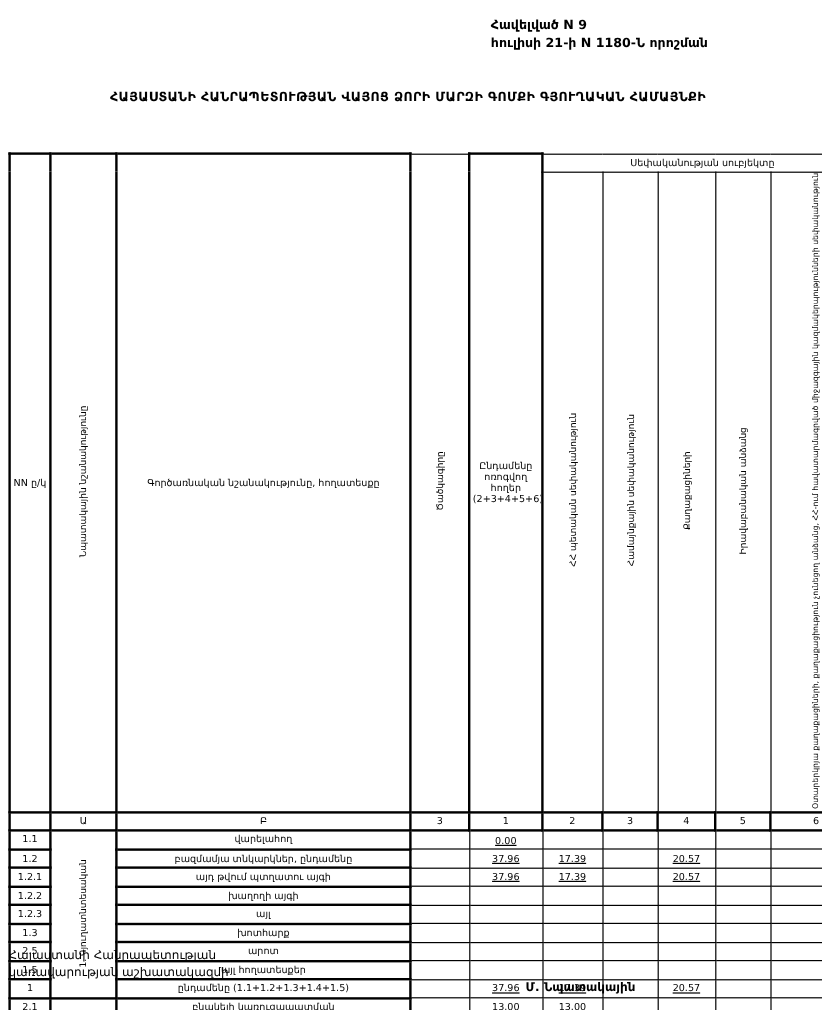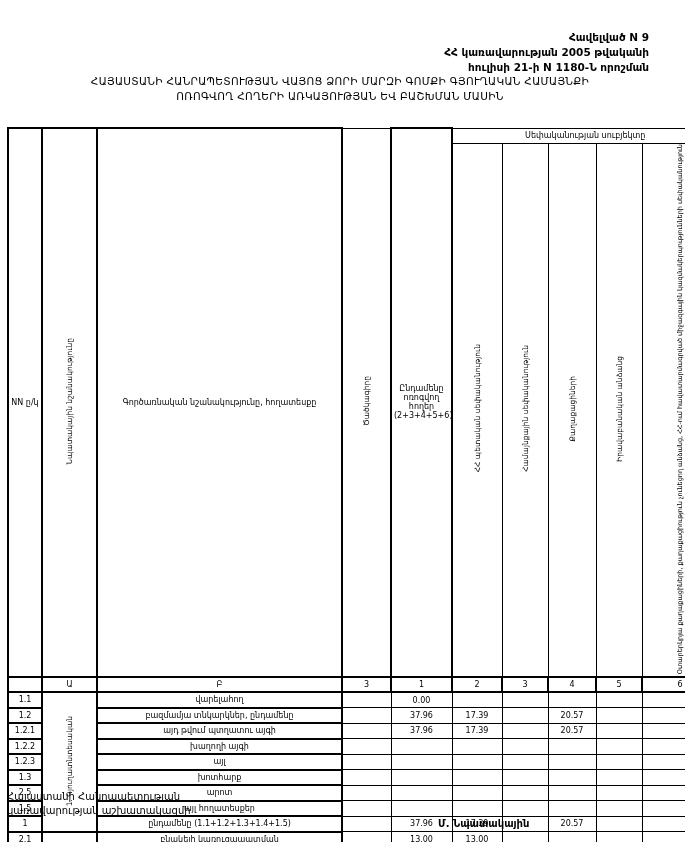--- a/index.html
+++ b/index.html
@@ -1,48 +1,46 @@
 <!DOCTYPE html>
 <html><head>
 <meta charset="utf-8">
 <style>
   html, body { margin:0; padding:0; background:#ffffff; }
   body { width:685px; height:842px; position:relative; overflow:hidden;
          font-family:"DejaVu Sans", "Liberation Sans", sans-serif; color:#000; }
-  .annex { position:absolute; right:36px; top:14px; text-align:right;
-           font-size:10.5px; font-weight:bold; line-height:15px; width:240px;margin-top:16px; }
+  .annex { position:absolute; right:36px; top:14px; text-align:left;
+           font-size:10.5px; font-weight:bold; line-height:15px; width:240px; }
   .title { position:absolute; left:60px; top:74px; width:560px; text-align:center;
-           font-size:10.5px; font-weight:normal; line-height:15px; letter-spacing:0.3px; }
+           font-size:10.5px; font-weight:bold; line-height:15px; letter-spacing:0.3px; }
   table.main { position:absolute; left:7px; top:127px; border-collapse:collapse;
                table-layout:fixed; width:670px; }
   table.main td, table.main th { border:1px solid #000; font-size:8px; padding:0 2px;
                overflow:hidden; white-space:nowrap; font-weight:normal; }
   table.main .thick { border-width:2px; }
   .vert { writing-mode:vertical-rl; transform:rotate(180deg); display:inline-block;
           white-space:normal; text-align:center; line-height:9px; font-size:7.5px; }
   .c { text-align:center; }
-  .num { text-align:center; }
+  .num { text-align:center;text-decoration:underline; }
   .lbl { text-align:center; }
   .hdr-h { height:15px; }
   .row { height:15.5px; }
   .foot { position:absolute; left:7px; top:790px; font-size:10px; font-weight:normal; line-height:14px; }
   .sign { position:absolute; left:438px; top:818px; font-size:10px; font-weight:bold; }
 </style>
 </head>
 <body>
 
 <div class="annex">
   <div>Հավելված N 9</div>
-  <div>ՀՀ կառավարության 2005 թվականի</div>
   <div>հուլիսի 21-ի N 1180-Ն որոշման</div>
 </div>
 
 <div class="title">
   <div>ՀԱՅԱՍՏԱՆԻ ՀԱՆՐԱՊԵՏՈՒԹՅԱՆ ՎԱՅՈՑ ՁՈՐԻ ՄԱՐԶԻ ԳՈՄՔԻ ԳՅՈՒՂԱԿԱՆ ՀԱՄԱՅՆՔԻ</div>
-  <div>ՈՌՈԳՎՈՂ ՀՈՂԵՐԻ ԱՌԿԱՅՈՒԹՅԱՆ ԵՎ ԲԱՇԽՄԱՆ ՄԱՍԻՆ</div>
 </div>
 
 <table class="main">
   <colgroup>
     <col style="width:34px">
       <col style="width:55px">
       <col style="width:245px">
     <col style="width:49px">
       <col style="width:61px">
       <col style="width:50px">

